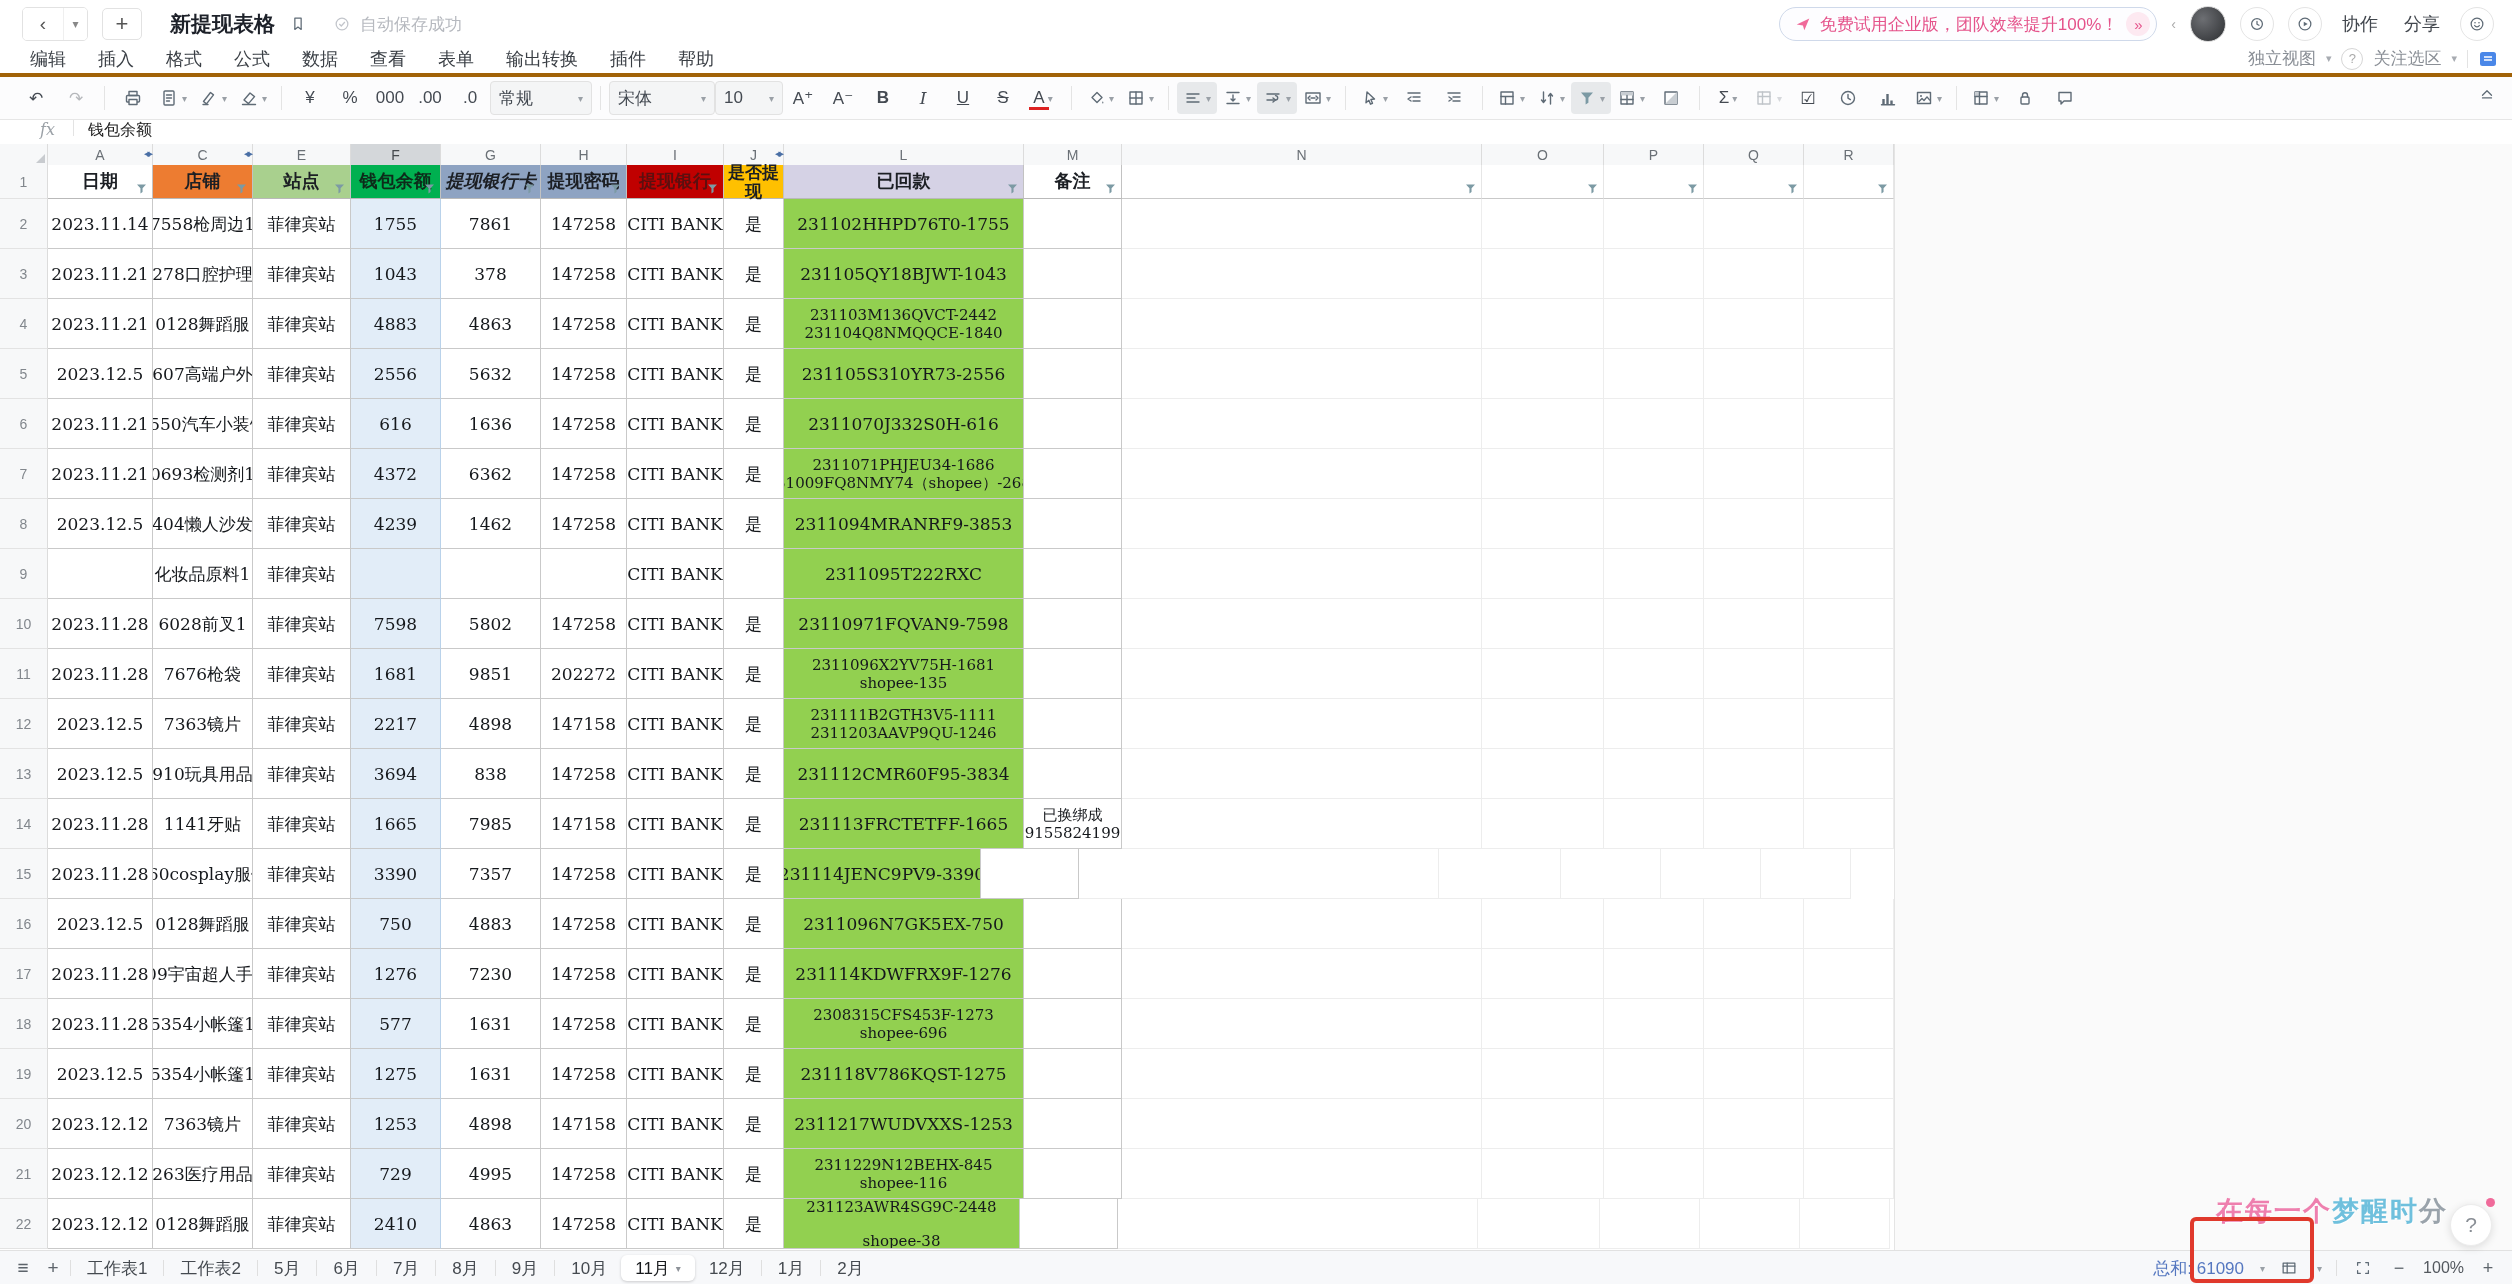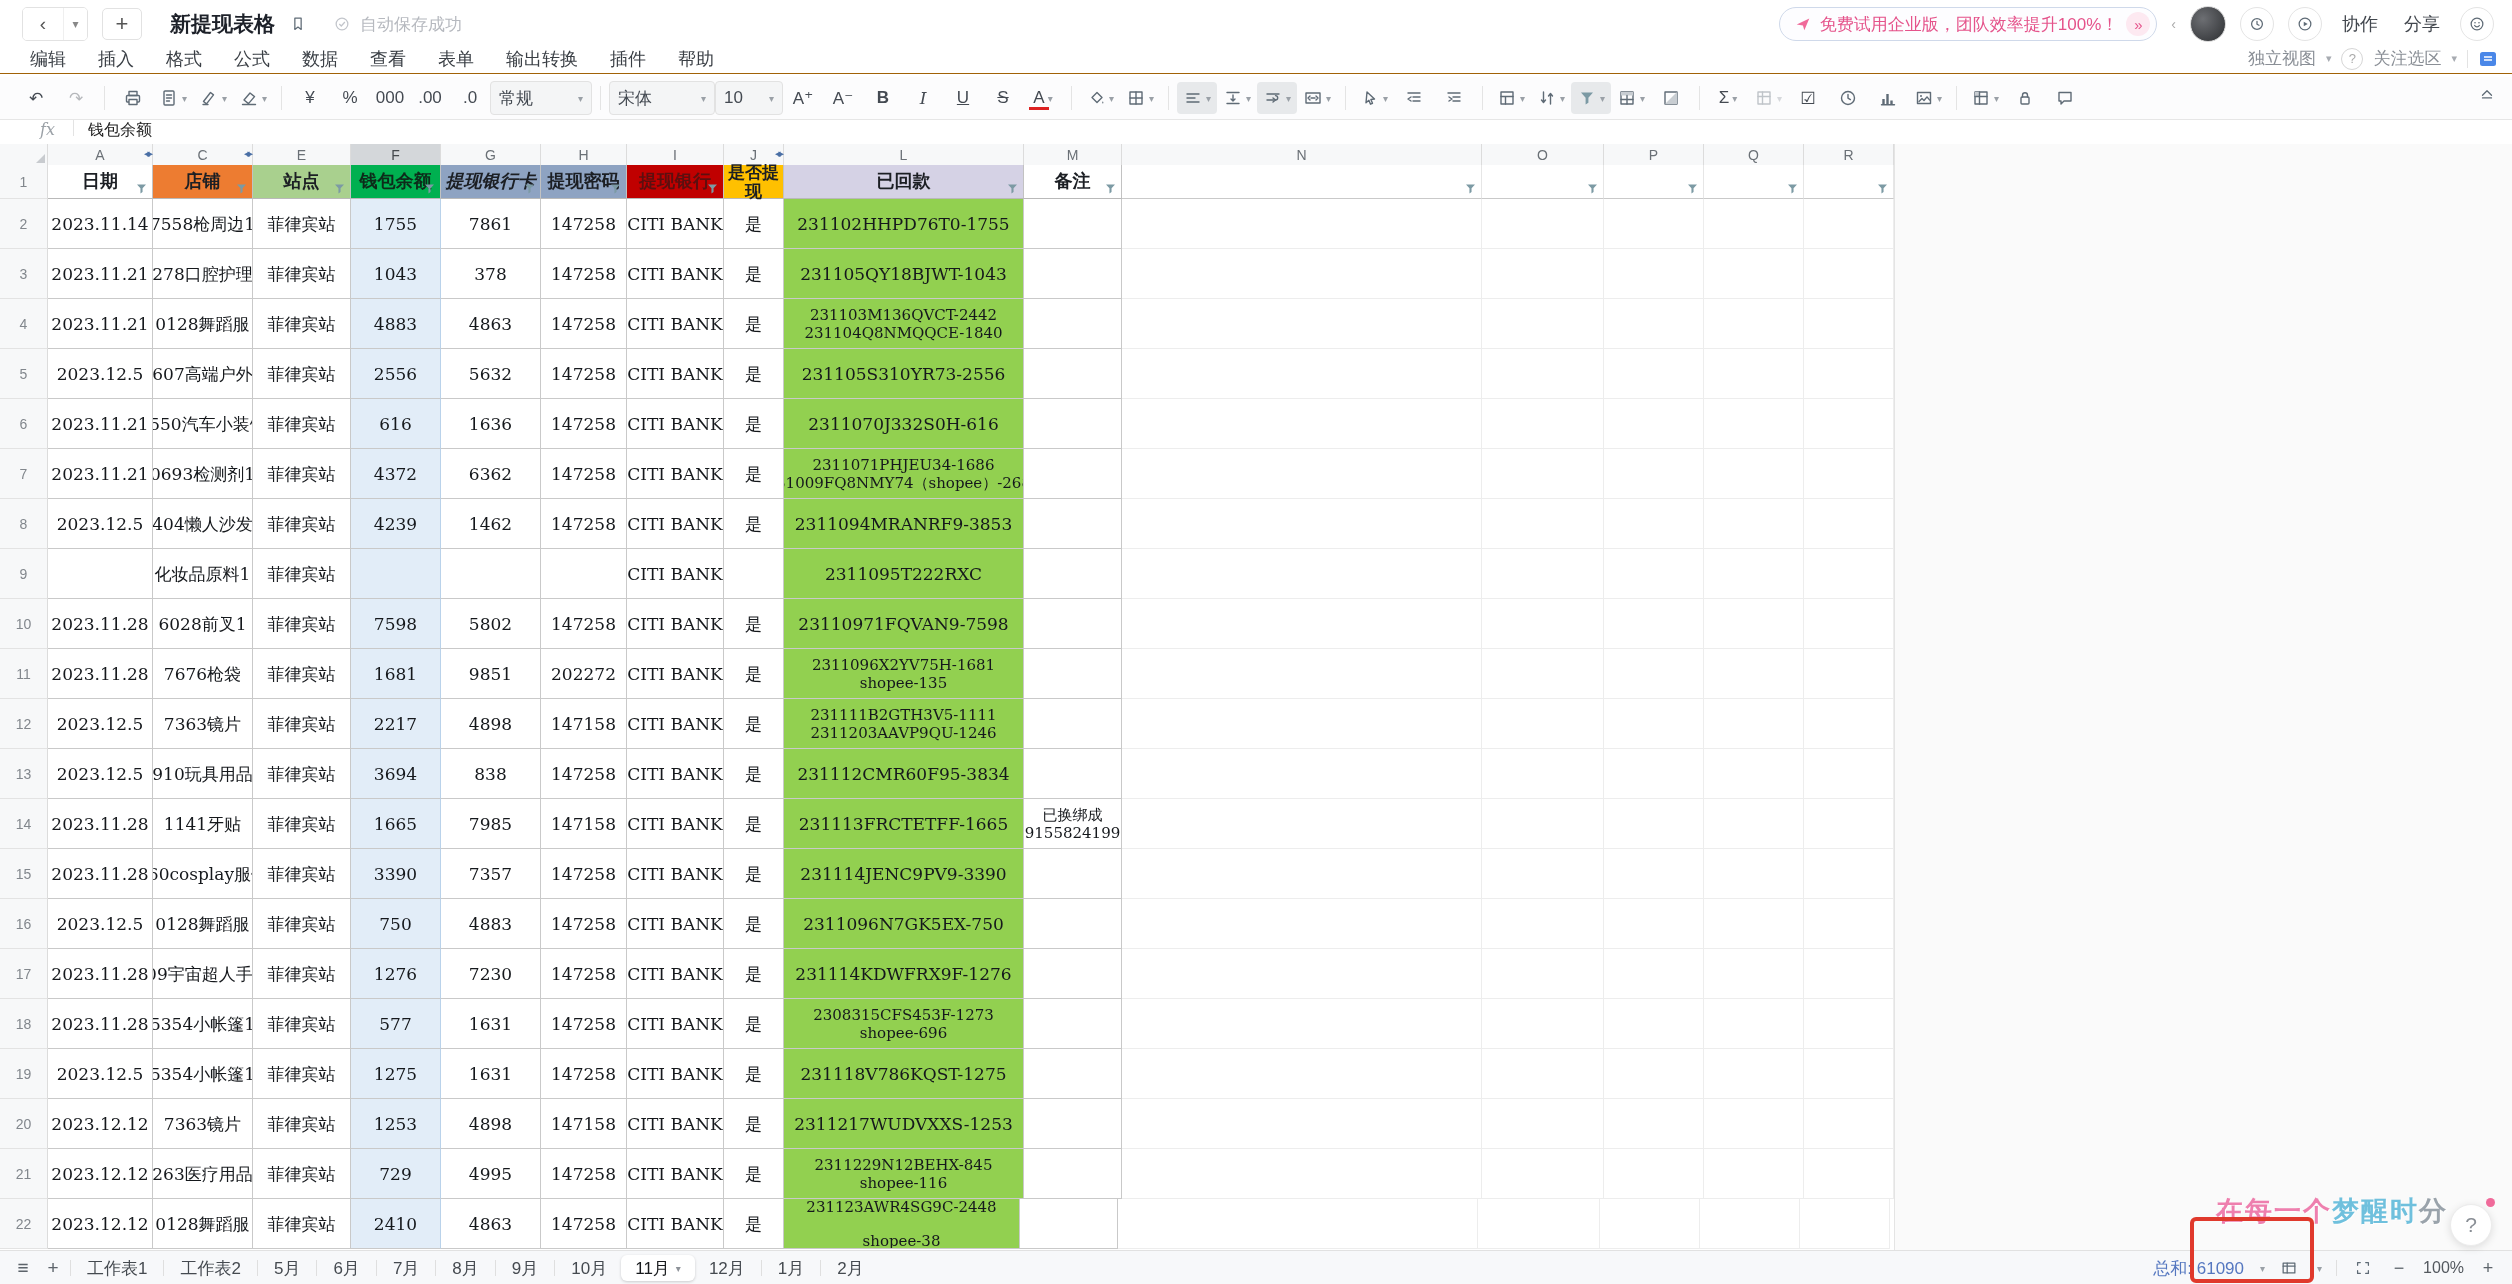--- a/index.html
+++ b/index.html
@@ -17,21 +17,21 @@
   .autosave{display:flex;align-items:center;gap:5px;color:#b6b9bf;font-size:17px;margin-left:8px;}
   .tb-right{position:absolute;right:18px;top:0;height:48px;display:flex;align-items:center;gap:14px;}
   .banner{display:flex;align-items:center;gap:8px;border:1px solid #cfd9ea;border-radius:17px;height:32px;padding:0 6px 0 14px;background:#fdfdff;}
   .banner-text{color:#e5538b;font-size:17px;}
   .banner-more{width:24px;height:24px;border-radius:12px;background:#fde9f1;color:#e5538b;font-size:15px;display:flex;align-items:center;justify-content:center;}
   .mini-arrow{color:#aaa;font-size:14px;}
   .avatar{width:34px;height:34px;border-radius:50%;background:radial-gradient(circle at 35% 35%,#6d6f73,#2c2e31);border:1px solid #d9d9d9;}
   .cir{width:32px;height:32px;border-radius:50%;border:1px solid #e4e4e4;background:#fff;display:flex;align-items:center;justify-content:center;}
   .txtbtn{font-size:18px;color:#42474e;background:none;border:none;padding:4px 6px;}
   
-  .menubar{position:absolute;left:0;top:44px;width:2512px;height:29px;background:#fff;border-bottom:1px solid #a16207;display:flex;align-items:center;}
+  .menubar{position:absolute;left:0;top:44px;width:2512px;height:29px;background:#fff;border-bottom:6px solid #a16207;display:flex;align-items:center;}
   .menu-item{font-size:18px;color:#3a3f45;padding:0 16px;cursor:pointer;}
   .menu-right{position:absolute;right:14px;top:0;height:29px;display:flex;align-items:center;gap:10px;}
   .mr-label{font-size:17px;color:#8a8f96;}
   .mr-caret{font-size:11px;color:#a7abb1;}
   .mr-q{width:20px;height:20px;border-radius:50%;border:1px solid #d6d6d6;color:#aaa;font-size:13px;display:flex;align-items:center;justify-content:center;}
   .mr-div{width:1px;height:18px;background:#e3e3e3;}
   
   .toolbar{position:absolute;left:0;top:77px;width:2512px;height:43px;background:#fcfcfd;border-bottom:1px solid #e6e6e6;display:flex;align-items:center;padding-left:16px;box-sizing:border-box;}
   .tbtn{height:32px;min-width:32px;border-radius:4px;display:flex;align-items:center;justify-content:center;gap:2px;padding:0 4px;color:#4d565e;font-size:17px;}
   .tbtn.active{background:#e7e9eb;}
@@ -1104,21 +1104,21 @@
       </div>
       <div class="cell tb" style="width: 86px; height: 50px;">
         <div>147258</div>
       </div>
       <div class="cell tb" style="width: 97px; height: 50px;">
         <div>CITI BANK</div>
       </div>
       <div class="cell tb" style="width: 60px; height: 50px;">
         <div>是</div>
       </div>
-      <div class="cell tb paid" style="width: 240px; height: 50px;">
+      <div class="cell tb paid" style="width: 197px; height: 50px;">
         <div>231114JENC9PV9-3390</div>
       </div>
       <div class="cell tb" style="width: 98px; height: 50px;"></div>
       <div class="cell" style="width: 360px; height: 50px;"></div>
       <div class="cell" style="width: 122px; height: 50px;"></div>
       <div class="cell" style="width: 100px; height: 50px;"></div>
       <div class="cell" style="width: 100px; height: 50px;"></div>
       <div class="cell" style="width: 90px; height: 50px;"></div>
     </div>
     <div class="grow">

